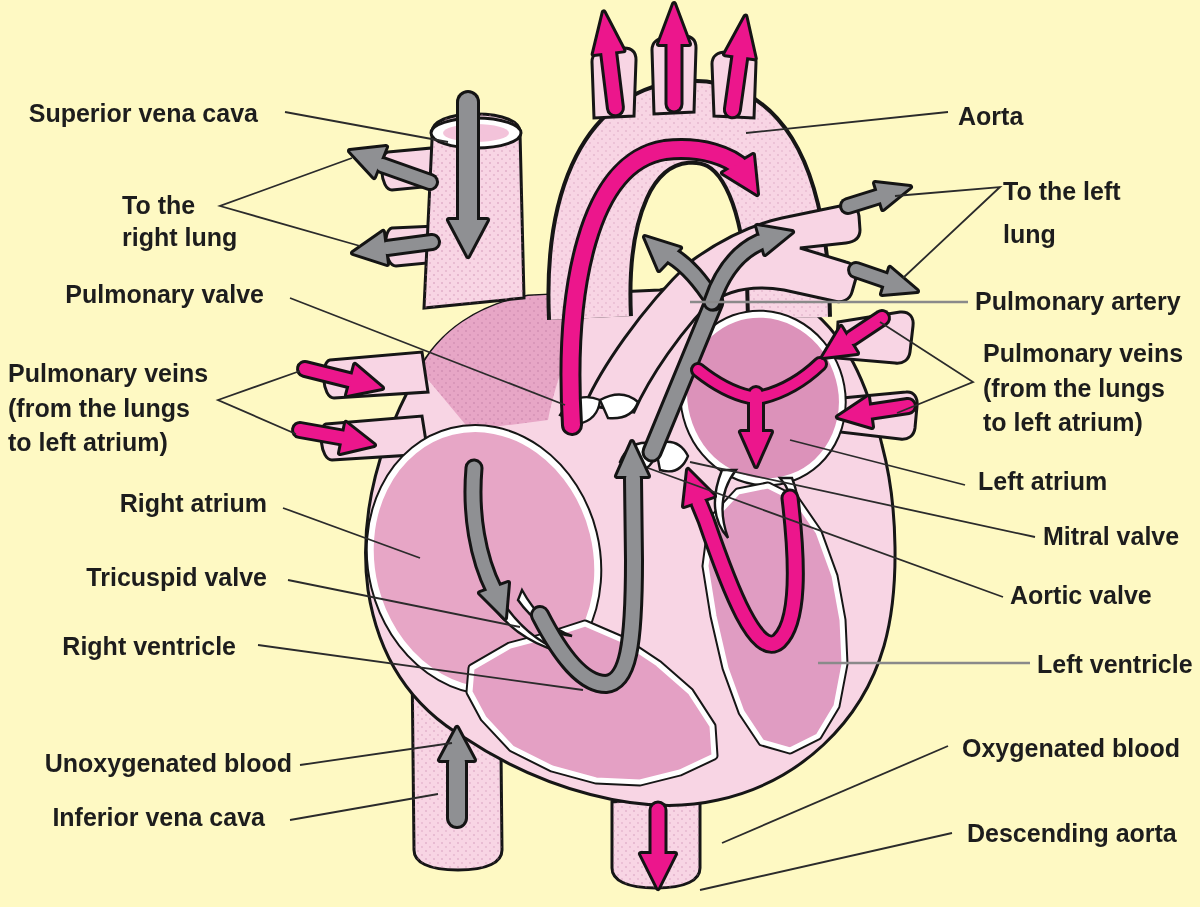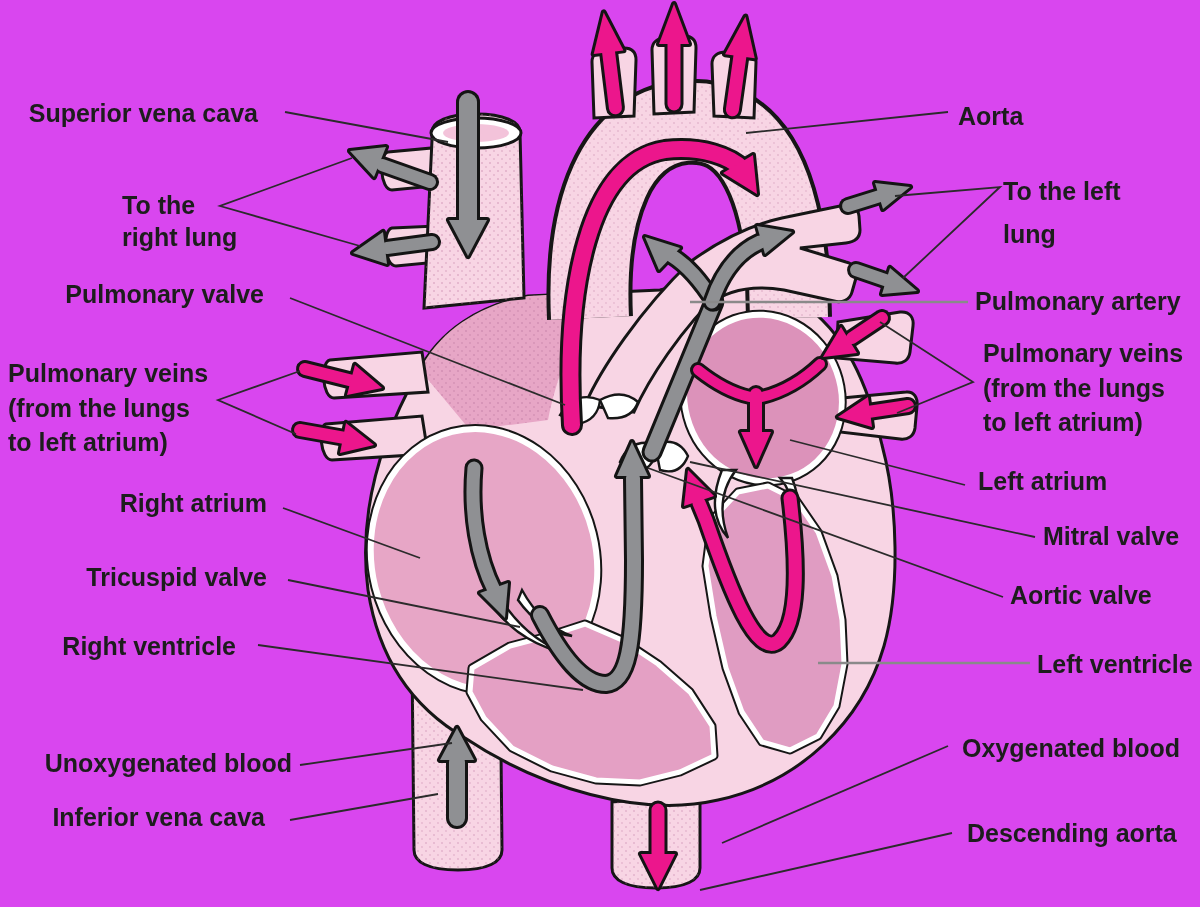--- a/index.html
+++ b/index.html
@@ -1,16 +1,16 @@
 <!DOCTYPE html>
 <html><head>
 <meta charset="utf-8">
 <style>
   html,body{margin:0;padding:0;background:#ffffff;}
-  .stage{position:relative;width:1200px;height:907px;background:#d946ef;overflow:hidden;}
+  .stage{position:relative;width:1200px;height:907px;background:#fef9c3;overflow:hidden;}
   svg{display:block;}
   .lbl{font-family:"Liberation Sans",sans-serif;font-size:25px;font-weight:600;fill:#1d1d1d;}
   .end{text-anchor:end;}
   .lead{stroke:#2b2b2b;stroke-width:1.8;fill:none;}
   .leadgray{stroke:#8a8a8a;stroke-width:2.6;fill:none;}
   .vessel{fill:#f8d5e4;stroke:#161616;stroke-width:3;}
   .shk{fill:none;stroke:#141414;stroke-linecap:round;}
   .shg{fill:none;stroke:#8f9093;stroke-linecap:round;}
   .shm{fill:none;stroke:#ec168c;stroke-linecap:round;}
   .hdk{fill:#141414;stroke:#141414;stroke-width:6;stroke-linejoin:round;}

